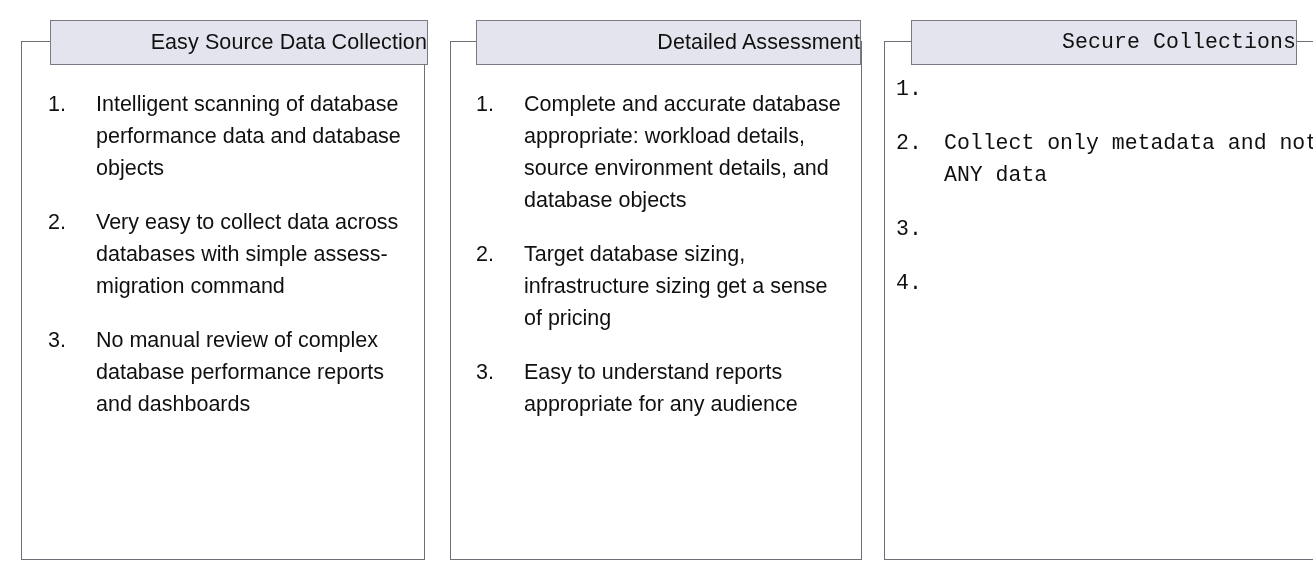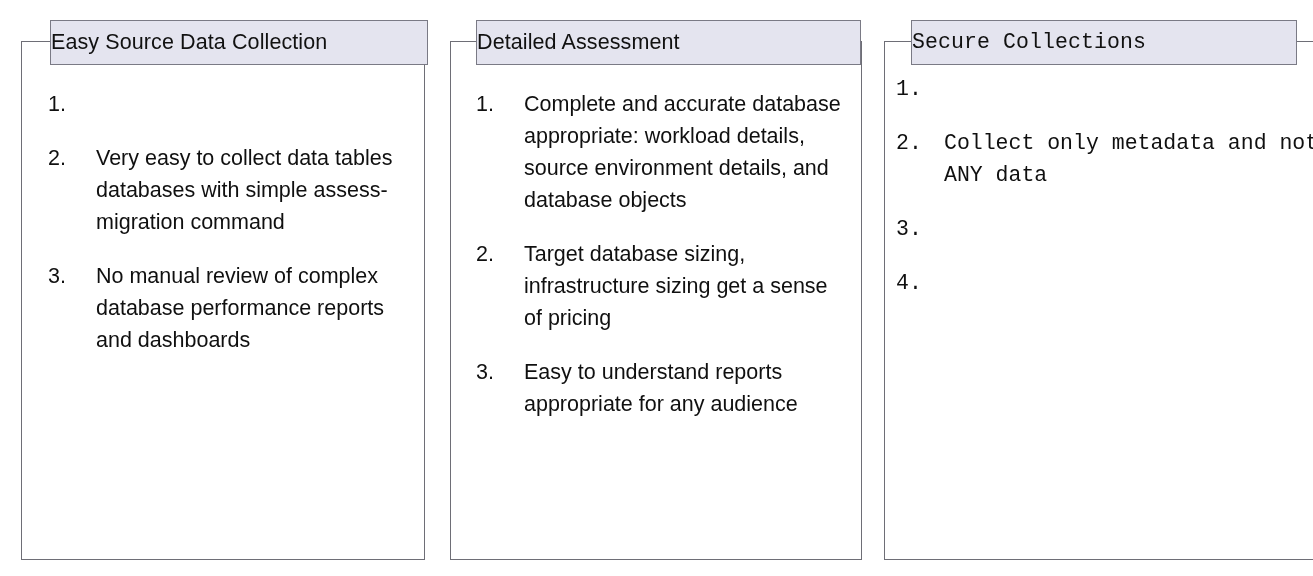--- a/index.html
+++ b/index.html
@@ -41,21 +41,21 @@
 
   .panel-header {
     position: absolute;
     top: 0;
     box-sizing: border-box;
     height: 45px;
     background: #e4e4ef;
     border: 1.6px solid #7a7a85;
     display: flex;
     align-items: center;
-    justify-content: flex-start;
+    justify-content: flex-end;
     z-index: 3;
   }
 
   .panel-header-title {
     font-size: 21.5px;
     line-height: 1;
     font-weight: 400;
     letter-spacing: 0.1px;
     color: #111111;
     white-space: nowrap;
@@ -115,24 +115,25 @@
 <div id="canvas">
 
   <section class="panel" id="panel-1">
     <div class="panel-body"></div>
     <div class="panel-header">
       <span class="panel-header-title">Easy Source Data Collection</span>
     </div>
     <ol class="panel-list">
       <li class="list-item">
         <span class="item-number">1.</span>
+        <span class="item-text">Intelligent scanning of database performance data and database objects</span>
       </li>
       <li class="list-item">
         <span class="item-number">2.</span>
-        <span class="item-text">Very easy to collect data tables databases with simple assess-migration command</span>
+        <span class="item-text">Very easy to collect data across databases with simple assess-migration command</span>
       </li>
       <li class="list-item">
         <span class="item-number">3.</span>
         <span class="item-text">No manual review of complex database performance reports and dashboards</span>
       </li>
     </ol>
   </section>
 
   <section class="panel" id="panel-2">
     <div class="panel-body"></div>

